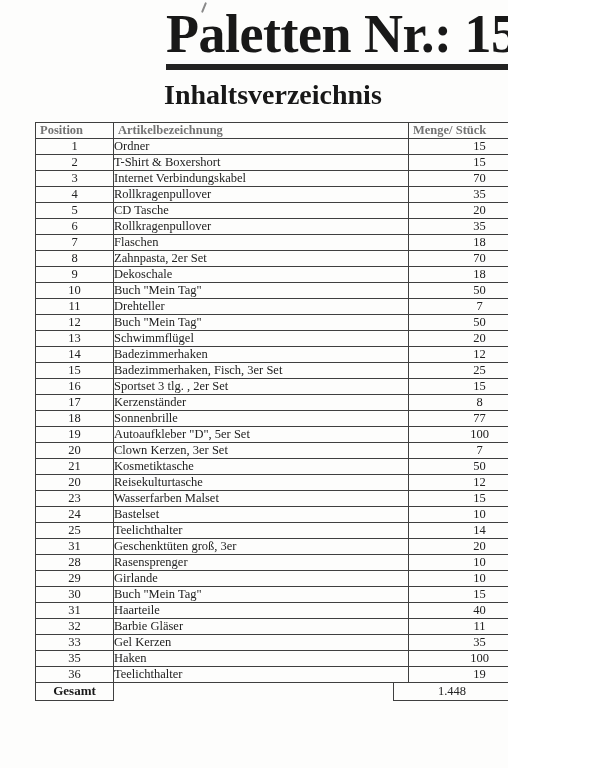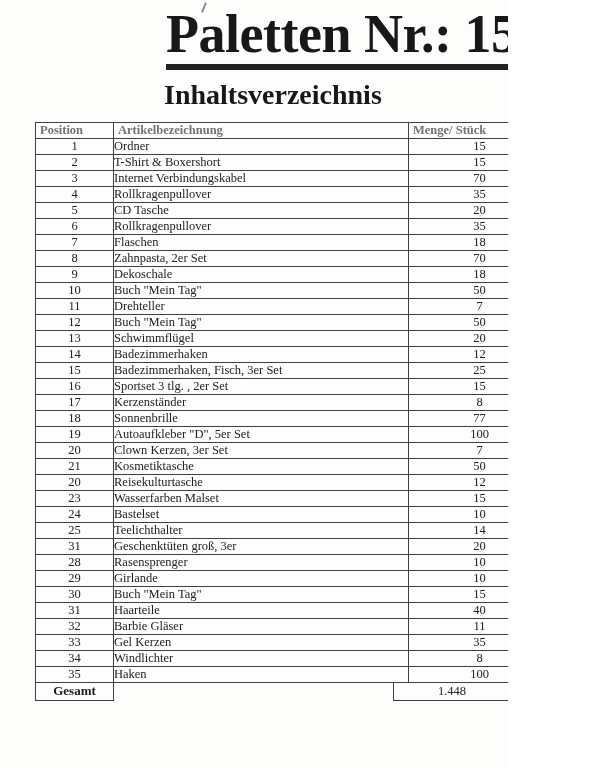--- a/index.html
+++ b/index.html
@@ -297,28 +297,28 @@
           <td class="cell-pos">32</td>
           <td class="cell-art">Barbie Gläser</td>
           <td class="cell-qty">11</td>
         </tr>
         <tr>
           <td class="cell-pos">33</td>
           <td class="cell-art">Gel Kerzen</td>
           <td class="cell-qty">35</td>
         </tr>
         <tr>
-          <td class="cell-pos">34</td>
-          <td class="cell-art">Windlichter</td>
-          <td class="cell-qty">8</td>
-        </tr>
-        <tr>
           <td class="cell-pos">35</td>
           <td class="cell-art">Haken</td>
           <td class="cell-qty">100</td>
+        </tr>
+        <tr>
+          <td class="cell-pos">36</td>
+          <td class="cell-art">Teelichthalter</td>
+          <td class="cell-qty">19</td>
         </tr>
       </tbody>
   </table>
 
   <div class="footer-row">
     <div class="gesamt-box">Gesamt</div>
     <div class="total-box">1.448</div>
   </div>
 
 </div>

